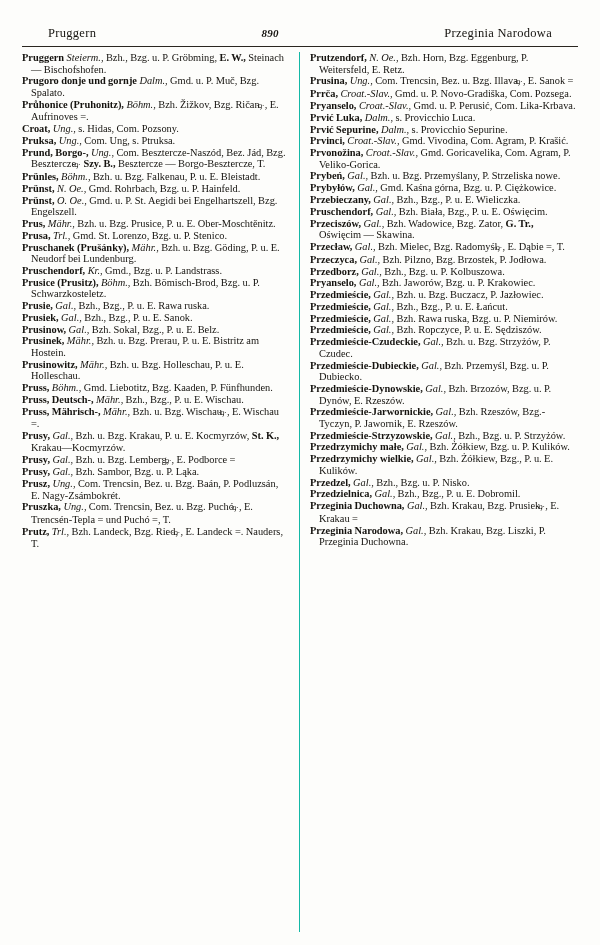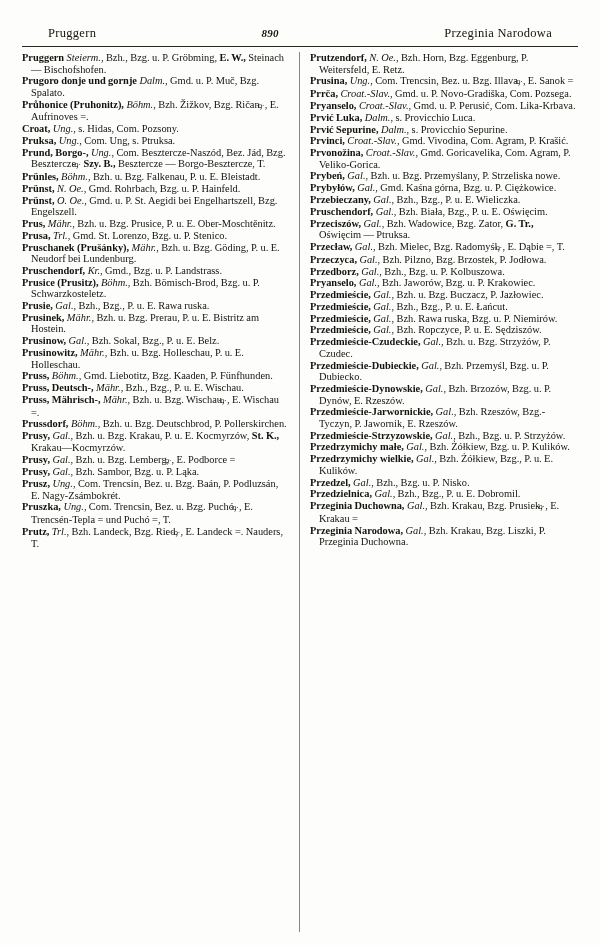--- a/index.html
+++ b/index.html
@@ -83,48 +83,48 @@
         <p class="entry"><span class="hw">Prund, Borgo-,</span> <span class="it">Ung.</span><span>, Com. Besztercze-Naszód, Bez. Jád, Bzg. Besztercze, </span><span class="sym">·ᴏ·</span> <span class="hw">Szy. B.,</span><span> Besztercze — Borgo-Besztercze, T.</span></p>
         <p class="entry"><span class="hw">Prünles,</span> <span class="it">Böhm.</span><span>, Bzh. u. Bzg. Falkenau, P. u. E. Bleistadt.</span></p>
         <p class="entry"><span class="hw">Prünst,</span> <span class="it">N. Oe.</span><span>, Gmd. Rohrbach, Bzg. u. P. Hainfeld.</span></p>
         <p class="entry"><span class="hw">Prünst,</span> <span class="it">O. Oe.</span><span>, Gmd. u. P. St. Aegidi bei Engelhartszell, Bzg. Engelszell.</span></p>
         <p class="entry"><span class="hw">Prus,</span> <span class="it">Mähr.</span><span>, Bzh. u. Bzg. Prusice, P. u. E. Ober-Moschtěnitz.</span></p>
         <p class="entry"><span class="hw">Prusa,</span> <span class="it">Trl.</span><span>, Gmd. St. Lorenzo, Bzg. u. P. Stenico.</span></p>
         <p class="entry"><span class="hw">Pruschanek (Prušánky),</span> <span class="it">Mähr.</span><span>, Bzh. u. Bzg. Göding, P. u. E. Neudorf bei Lundenburg.</span></p>
         <p class="entry"><span class="hw">Pruschendorf,</span> <span class="it">Kr.</span><span>, Gmd., Bzg. u. P. Landstrass.</span></p>
         <p class="entry"><span class="hw">Prusice (Prusitz),</span> <span class="it">Böhm.</span><span>, Bzh. Bömisch-Brod, Bzg. u. P. Schwarzkosteletz.</span></p>
         <p class="entry"><span class="hw">Prusie,</span> <span class="it">Gal.</span><span>, Bzh., Bzg., P. u. E. Rawa ruska.</span></p>
+        <p class="entry"><span class="hw">Prusiek,</span> <span class="it">Gal.</span><span>, Bzh., Bzg., P. u. E. Sanok.</span></p>
+        <p class="entry"><span class="hw">Prusinow,</span> <span class="it">Gal.</span><span>, Bzh. Sokal, Bzg., P. u. E. Belz.</span></p>
         <p class="entry"><span class="hw">Prusinek,</span> <span class="it">Mähr.</span><span>, Bzh. u. Bzg. Prerau, P. u. E. Bistritz am Hostein.</span></p>
-        <p class="entry"><span class="hw">Prusinow,</span> <span class="it">Gal.</span><span>, Bzh. Sokal, Bzg., P. u. E. Belz.</span></p>
         <p class="entry"><span class="hw">Prusinowitz,</span> <span class="it">Mähr.</span><span>, Bzh. u. Bzg. Holleschau, P. u. E. Holleschau.</span></p>
         <p class="entry"><span class="hw">Pruss,</span> <span class="it">Böhm.</span><span>, Gmd. Liebotitz, Bzg. Kaaden, P. Fünfhunden.</span></p>
         <p class="entry"><span class="hw">Pruss, Deutsch-,</span> <span class="it">Mähr.</span><span>, Bzh., Bzg., P. u. E. Wischau.</span></p>
         <p class="entry"><span class="hw">Pruss, Mährisch-,</span> <span class="it">Mähr.</span><span>, Bzh. u. Bzg. Wischau, </span><span class="sym">·ᴏ·</span><span>, E. Wischau =.</span></p>
-        <p class="entry"><span class="hw">Prussdorf,</span> <span class="it">Böhm.</span><span>, Bzh. u. Bzg. Deutschbrod, P. Pollerskirchen.</span></p>
         <p class="entry"><span class="hw">Prusy,</span> <span class="it">Gal.</span><span>, Bzh. u. Bzg. Krakau, P. u. E. Kocmyrzów, </span> <span class="hw">St. K.,</span><span> Krakau—Kocmyrzów.</span></p>
         <p class="entry"><span class="hw">Prusy,</span> <span class="it">Gal.</span><span>, Bzh. u. Bzg. Lemberg, </span><span class="sym">·ᴏ·</span><span>, E. Podborce =</span></p>
         <p class="entry"><span class="hw">Prusy,</span> <span class="it">Gal.</span><span>, Bzh. Sambor, Bzg. u. P. Ląka.</span></p>
         <p class="entry"><span class="hw">Prusz,</span> <span class="it">Ung.</span><span>, Com. Trencsin, Bez. u. Bzg. Baán, P. Podluzsán, E. Nagy-Zsámbokrét.</span></p>
         <p class="entry"><span class="hw">Pruszka,</span> <span class="it">Ung.</span><span>, Com. Trencsin, Bez. u. Bzg. Puchó, </span><span class="sym">·ᴏ·</span><span>, E. Trencsén-Tepla = und Puchó =, T.</span></p>
         <p class="entry"><span class="hw">Prutz,</span> <span class="it">Trl.</span><span>, Bzh. Landeck, Bzg. Ried, </span><span class="sym">·ᴏ·</span><span>, E. Landeck =. Nauders, T.</span></p>
       </div>
     <div class="col col-right" id="col-right">
         <p class="entry"><span class="hw">Prutzendorf,</span> <span class="it">N. Oe.</span><span>, Bzh. Horn, Bzg. Eggenburg, P. Weitersfeld, E. Retz.</span></p>
         <p class="entry"><span class="hw">Prusina,</span> <span class="it">Ung.</span><span>, Com. Trencsin, Bez. u. Bzg. Illava, </span><span class="sym">·ᴏ·</span><span>, E. Sanok =</span></p>
         <p class="entry"><span class="hw">Prrča,</span> <span class="it">Croat.-Slav.</span><span>, Gmd. u. P. Novo-Gradiška, Com. Pozsega.</span></p>
         <p class="entry"><span class="hw">Pryanselo,</span> <span class="it">Croat.-Slav.</span><span>, Gmd. u. P. Perusić, Com. Lika-Krbava.</span></p>
         <p class="entry"><span class="hw">Prvić Luka,</span> <span class="it">Dalm.</span><span>, s. Provicchio Luca.</span></p>
         <p class="entry"><span class="hw">Prvić Sepurine,</span> <span class="it">Dalm.</span><span>, s. Provicchio Sepurine.</span></p>
         <p class="entry"><span class="hw">Prvinci,</span> <span class="it">Croat.-Slav.</span><span>, Gmd. Vivodina, Com. Agram, P. Krašić.</span></p>
         <p class="entry"><span class="hw">Prvonožina,</span> <span class="it">Croat.-Slav.</span><span>, Gmd. Goricavelika, Com. Agram, P. Veliko-Gorica.</span></p>
         <p class="entry"><span class="hw">Prybeń,</span> <span class="it">Gal.</span><span>, Bzh. u. Bzg. Przemyślany, P. Strzeliska nowe.</span></p>
         <p class="entry"><span class="hw">Prybyłów,</span> <span class="it">Gal.</span><span>, Gmd. Kaśna górna, Bzg. u. P. Ciężkowice.</span></p>
         <p class="entry"><span class="hw">Przebieczany,</span> <span class="it">Gal.</span><span>, Bzh., Bzg., P. u. E. Wieliczka.</span></p>
         <p class="entry"><span class="hw">Pruschendorf,</span> <span class="it">Gal.</span><span>, Bzh. Biała, Bzg., P. u. E. Oświęcim.</span></p>
-        <p class="entry"><span class="hw">Przeciszów,</span> <span class="it">Gal.</span><span>, Bzh. Wadowice, Bzg. Zator, </span> <span class="hw">G. Tr.,</span><span> Oświęcim — Ptruksa.</span></p>
+        <p class="entry"><span class="hw">Przeciszów,</span> <span class="it">Gal.</span><span>, Bzh. Wadowice, Bzg. Zator, </span> <span class="hw">G. Tr.,</span><span> Oświęcim — Skawina.</span></p>
         <p class="entry"><span class="hw">Przecław,</span> <span class="it">Gal.</span><span>, Bzh. Mielec, Bzg. Radomyśl, </span><span class="sym">·ᴏ·</span><span>, E. Dąbie =, T.</span></p>
         <p class="entry"><span class="hw">Przeczyca,</span> <span class="it">Gal.</span><span>, Bzh. Pilzno, Bzg. Brzostek, P. Jodłowa.</span></p>
         <p class="entry"><span class="hw">Przedborz,</span> <span class="it">Gal.</span><span>, Bzh., Bzg. u. P. Kolbuszowa.</span></p>
         <p class="entry"><span class="hw">Pryanselo,</span> <span class="it">Gal.</span><span>, Bzh. Jaworów, Bzg. u. P. Krakowiec.</span></p>
         <p class="entry"><span class="hw">Przedmieście,</span> <span class="it">Gal.</span><span>, Bzh. u. Bzg. Buczacz, P. Jazłowiec.</span></p>
         <p class="entry"><span class="hw">Przedmieście,</span> <span class="it">Gal.</span><span>, Bzh., Bzg., P. u. E. Łańcut.</span></p>
         <p class="entry"><span class="hw">Przedmieście,</span> <span class="it">Gal.</span><span>, Bzh. Rawa ruska, Bzg. u. P. Niemirów.</span></p>
         <p class="entry"><span class="hw">Przedmieście,</span> <span class="it">Gal.</span><span>, Bzh. Ropczyce, P. u. E. Sędziszów.</span></p>
         <p class="entry"><span class="hw">Przedmieście-Czudeckie,</span> <span class="it">Gal.</span><span>, Bzh. u. Bzg. Strzyżów, P. Czudec.</span></p>
         <p class="entry"><span class="hw">Przedmieście-Dubieckie,</span> <span class="it">Gal.</span><span>, Bzh. Przemyśl, Bzg. u. P. Dubiecko.</span></p>

